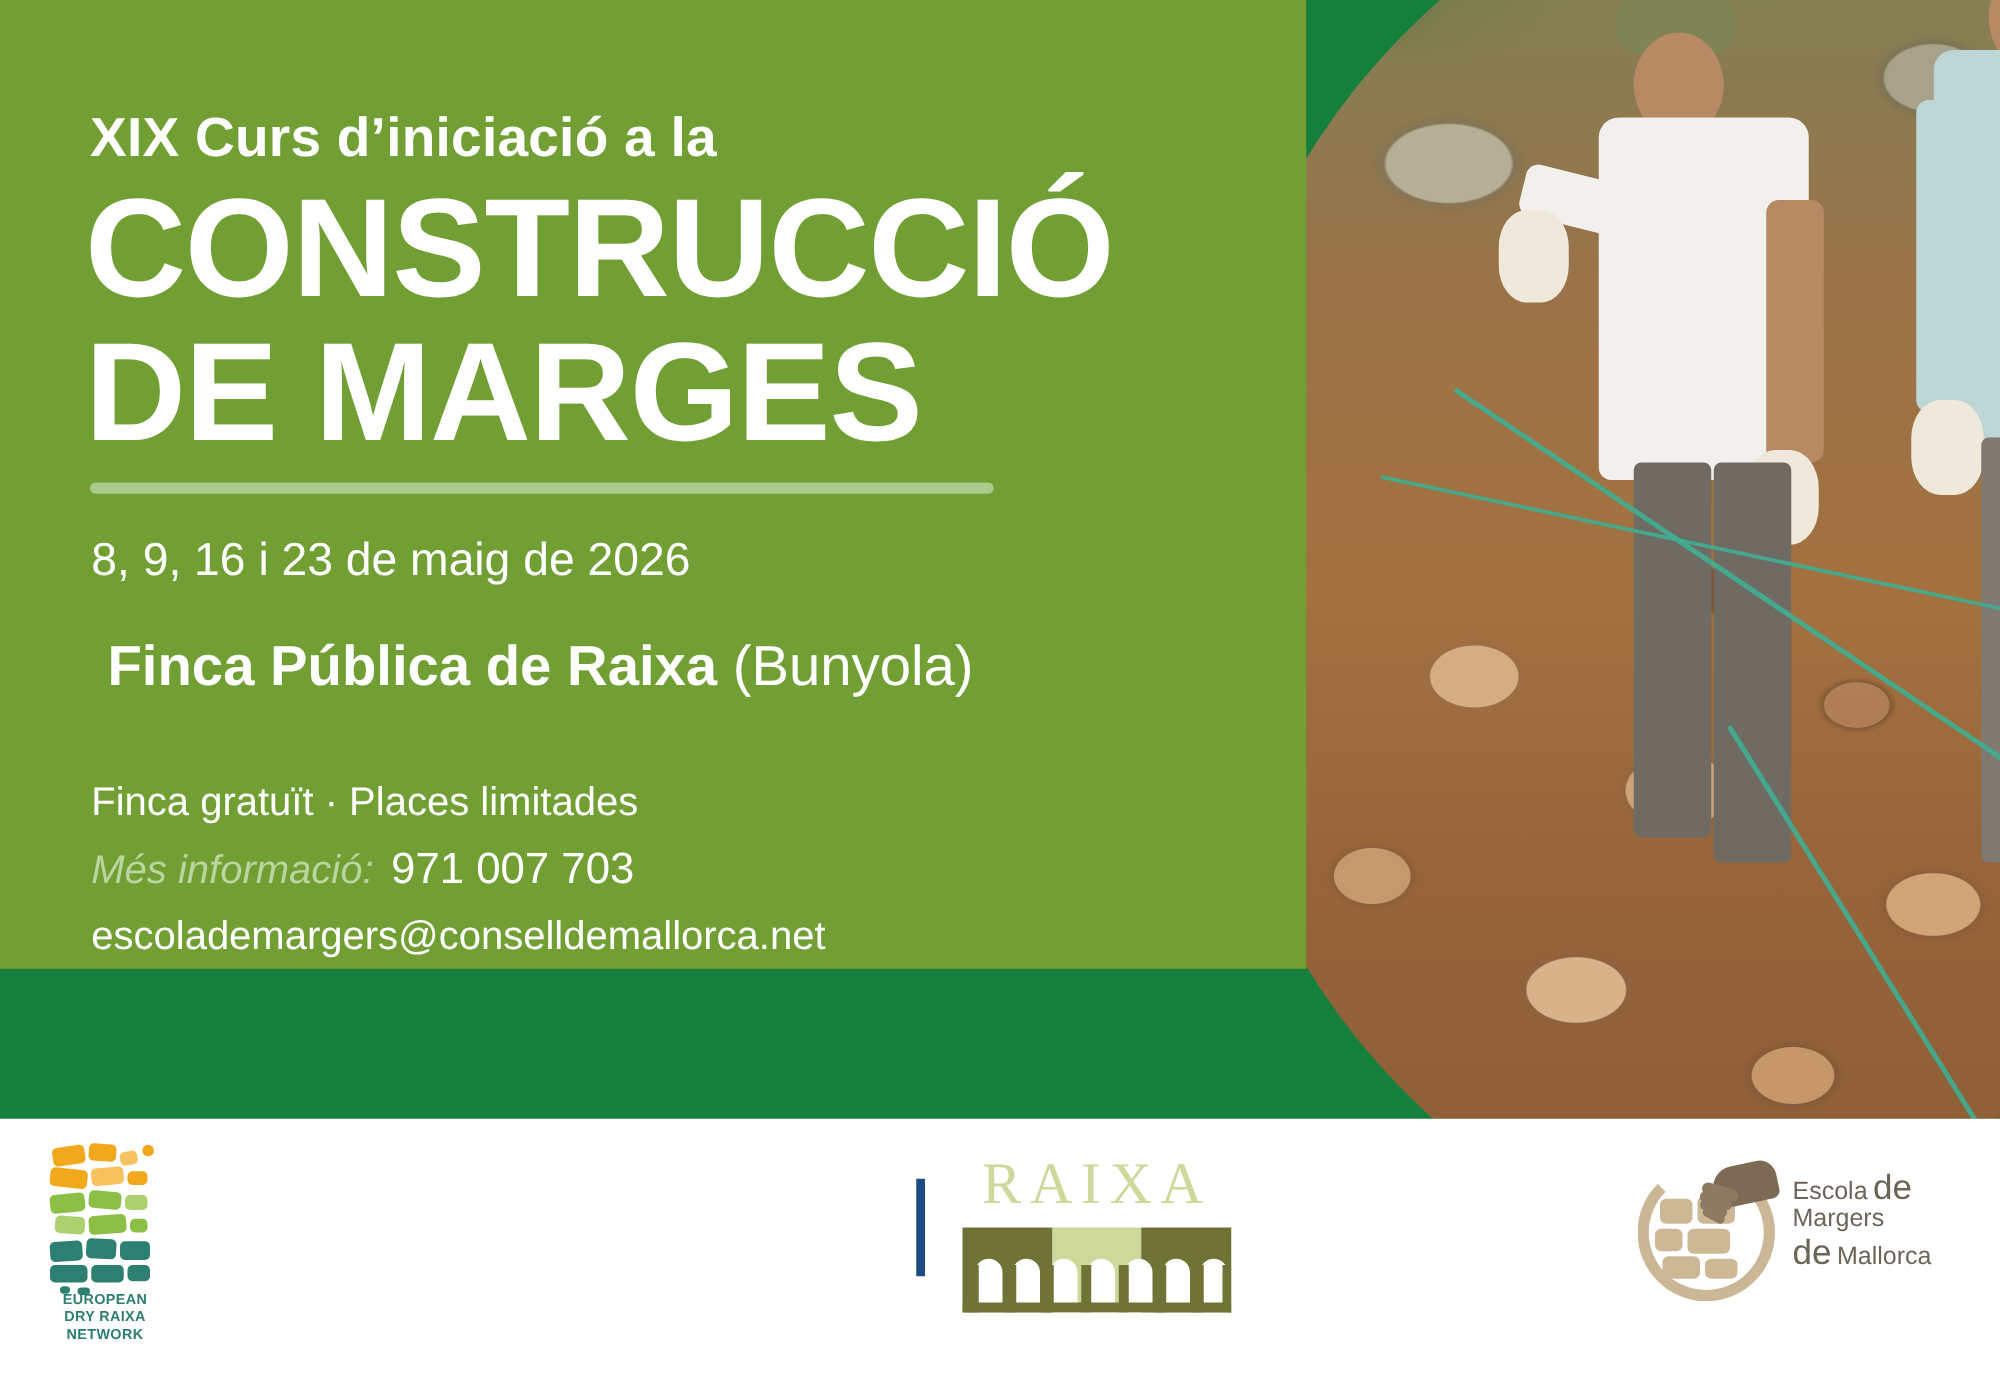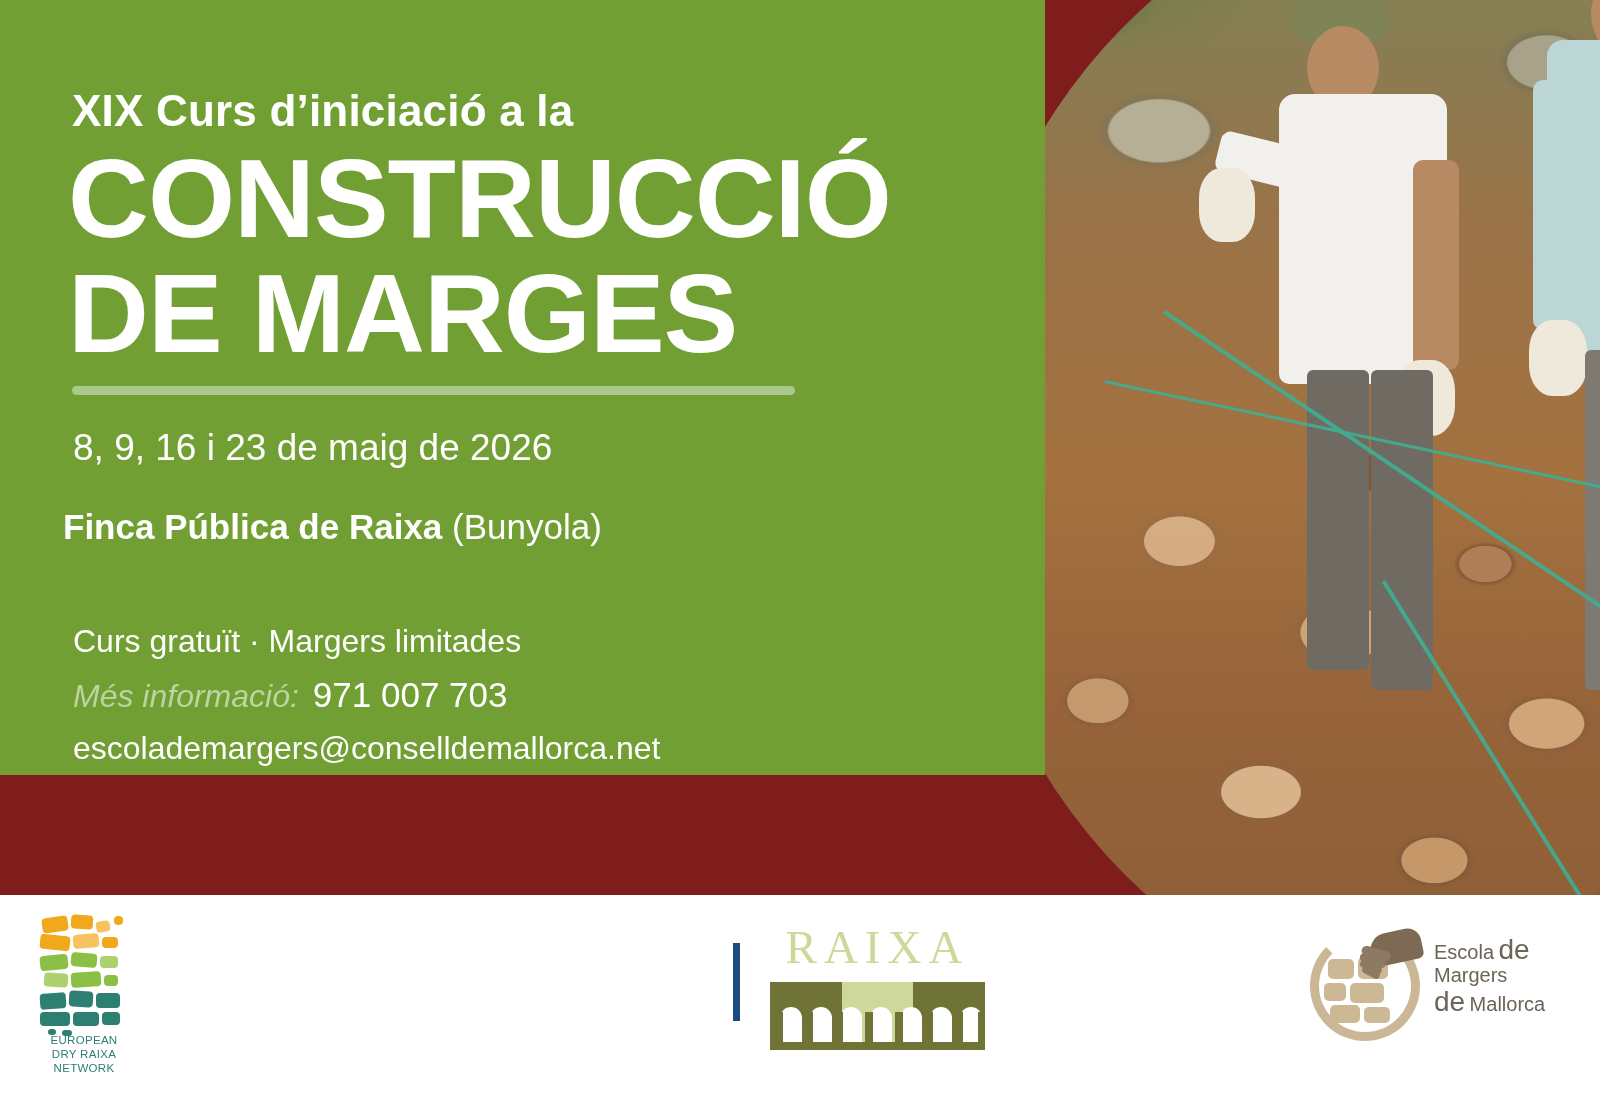--- a/index.html
+++ b/index.html
@@ -7,21 +7,21 @@
   body {
     font-family:"Liberation Sans", sans-serif;
     background:#ffffff;
     overflow:hidden;
   }
 
   .poster {
     position:relative;
     width:1600px;
     height:1100px;
-    background:#7f1d1d;
+    background:#15803d;
     overflow:hidden;
   }
 
   
   .photo-wrap {
     position:absolute;
     left:0; top:0;
     width:1600px; height:895px;
     overflow:hidden;
   }
@@ -133,23 +133,23 @@
   .date {
     position:absolute;
     left:73px; top:427px;
     color:#ffffff;
     font-size:37px;
     white-space:nowrap;
   }
 
   .place {
     position:absolute;
-    left:63px; top:507px;
-    color:#ffffff;
-    font-size:35px;
+    left:86px; top:507px;
+    color:#ffffff;
+    font-size:45px;
     white-space:nowrap;
   }
   .place b { font-weight:bold; }
   .place span { font-weight:normal; }
 
   .free {
     position:absolute;
     left:73px; top:623px;
     color:#ffffff;
     font-size:32px;
@@ -181,21 +181,21 @@
     z-index:20;
   }
 
   
   .edsn { position:absolute; left:30px; top:10px; width:108px; height:185px; }
   .edsn .stones { position:absolute; left:8px; top:8px; width:92px; height:118px; }
   .edsn .st { position:absolute; border-radius:4px; }
   .edsn .cap {
     position:absolute; left:0; top:128px; width:108px;
     text-align:center; color:#2d7f72;
-    font-size:11.5px; font-weight:normal; line-height:1.22;
+    font-size:11.5px; font-weight:bold; line-height:1.22;
     letter-spacing:.3px;
   }
 
   
   .consell { position:absolute; left:440px; top:32px; width:270px; height:120px; }
   .consell .shield { position:absolute; left:0; top:14px; width:88px; height:92px; }
   .consell .diamond {
     position:absolute; left:8px; top:14px; width:70px; height:70px;
     transform:rotate(45deg);
     border:4px solid #18396f;
@@ -294,21 +294,21 @@
 
     <div class="rule"></div>
 
     <div class="date">8, 9, 16 i 23 de maig de 2026</div>
 
     <div class="place">
       <b>Finca Pública de Raixa</b>
       <span>(Bunyola)</span>
     </div>
 
-    <div class="free">Curs gratuït · Margers limitades</div>
+    <div class="free">Finca gratuït · Places limitades</div>
 
     <div class="info">
       <span class="lbl">Més informació:</span><span class="tel">971 007 703</span>
     </div>
 
     <div class="mail">escolademargers@conselldemallorca.net</div>
   </div>
 
   <div class="footer">
 

